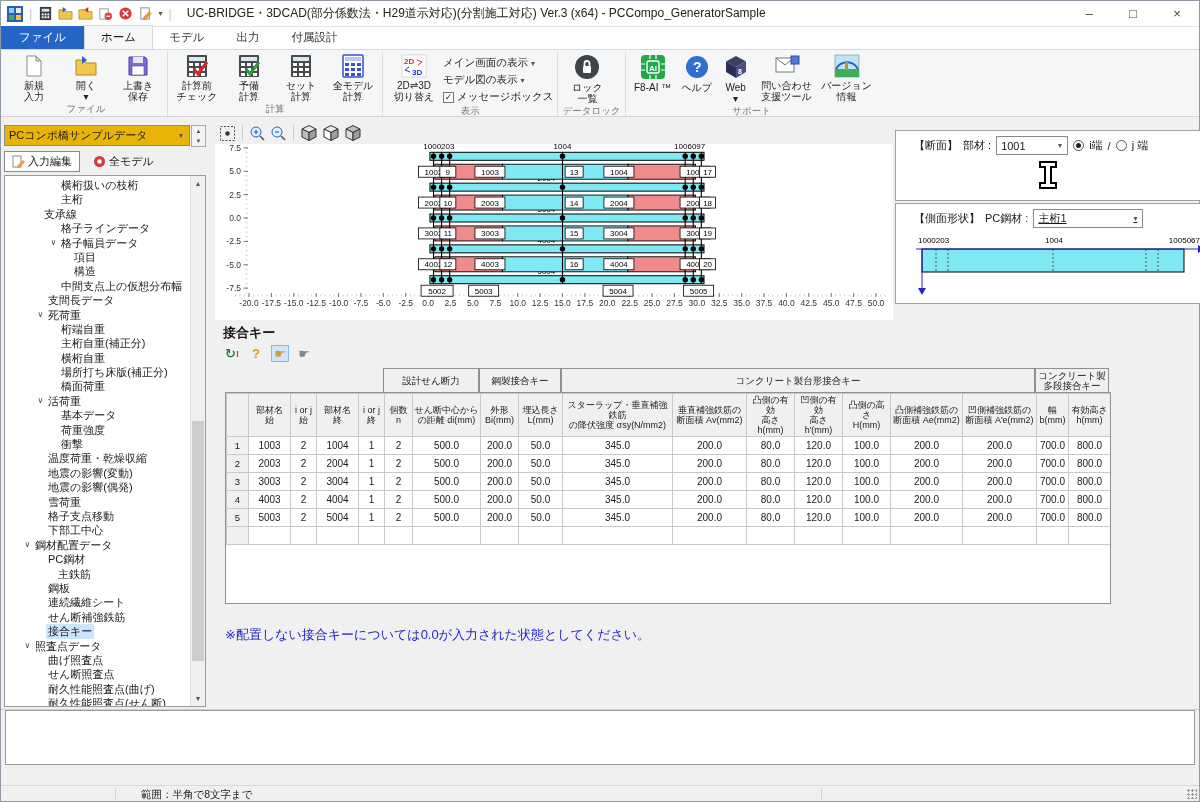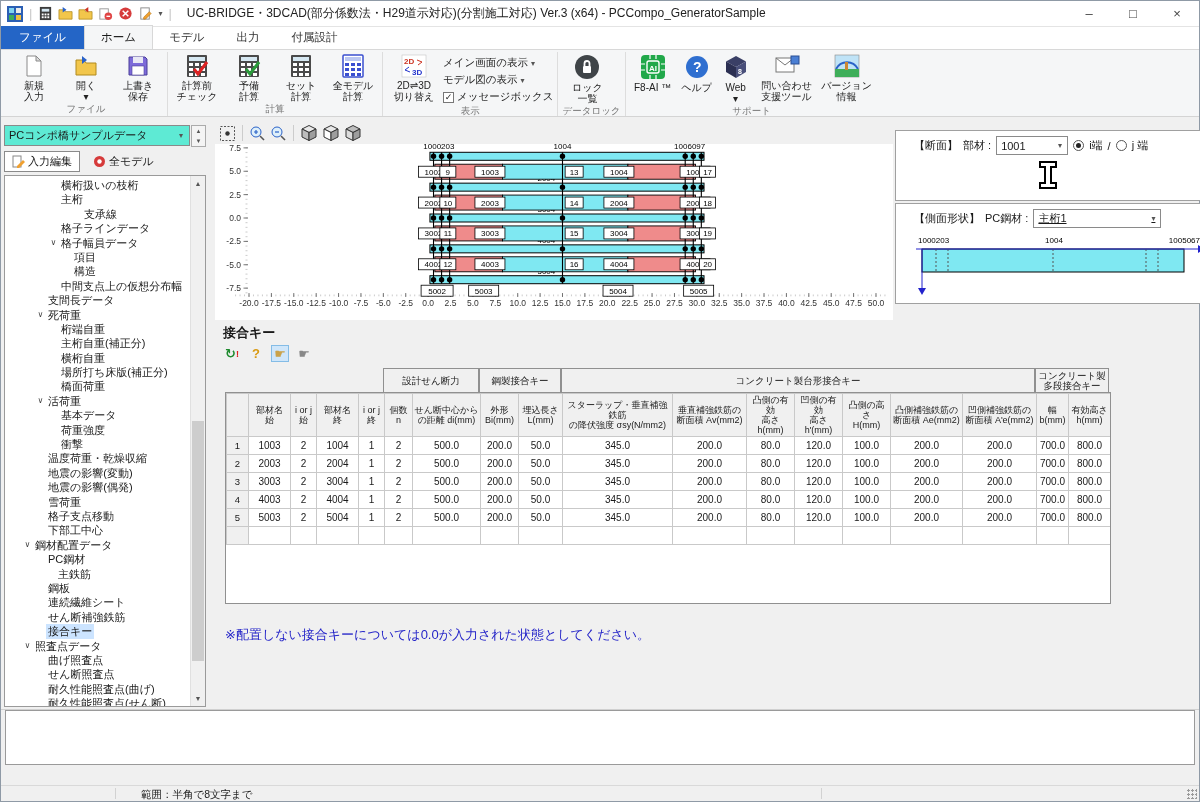--- a/index.html
+++ b/index.html
@@ -31,21 +31,21 @@
   .rsmall { display:flex; flex-direction:column; justify-content:flex-start; gap:3px; padding-top:4px; font-size:10.5px; }
   .rsmall-item { display:flex; align-items:center; gap:3px; white-space:nowrap; color:#222; }
   .chk { width:11px; height:11px; border:1px solid #777; background:#fff; display:inline-flex; align-items:center; justify-content:center; font-size:9px; color:#222; }
   .caret { font-size:8px; color:#555; }
   .gap-strip { height:5px; background:#f0f0f0; }
 
   
   .main { flex:1; display:flex; min-height:0; }
   .sidebar { width:207px; background:#f0f0f0; display:flex; flex-direction:column; padding:3px 2px 2px 3px; }
   .proj-row { display:flex; gap:1px; }
-  .select { flex:1; height:21px; background:#5eead4; border:1px solid #8a8a8a; display:flex; align-items:center; padding-left:4px; font-size:11px; }
+  .select { flex:1; height:21px; background:#eab308; border:1px solid #8a8a8a; display:flex; align-items:center; padding-left:4px; font-size:11px; }
   .select .arrow { margin-left:auto; width:16px; text-align:center; color:#555; font-size:8px; }
   .spinner { width:15px; display:flex; flex-direction:column; border:1px solid #ababab; background:#f4f4f4; }
   .spinner div { flex:1; font-size:6px; text-align:center; line-height:10px; color:#555; }
   .mode-row { display:flex; gap:6px; padding:4px 0 3px; align-items:center; }
   .mode-btn { display:flex; align-items:center; gap:3px; padding:2px 7px; font-size:11px; }
   .mode-btn.pressed { background:#fff; border:1px solid #8a8a8a; }
   .tree-wrap { flex:1; background:#fff; border:1px solid #9a9a9a; display:flex; min-height:0; }
   .tree { flex:1; overflow:hidden; padding-top:2px; }
   .titem { height:14.4px; line-height:14.4px; white-space:nowrap; font-size:11px; display:flex; align-items:center; }
   .titem .tw { display:inline-block; width:11px; font-size:8px; color:#444; text-align:center; flex:none; }
@@ -414,21 +414,21 @@
       <div class="tree-wrap">
         <div class="tree" id="tree">
             <div class="titem" style="padding-left: 43px;">
               <span class="tw"></span>
               <span class="tlabel">横桁扱いの枝桁</span>
             </div>
             <div class="titem" style="padding-left: 43px;">
               <span class="tw"></span>
               <span class="tlabel">主桁</span>
             </div>
-            <div class="titem" style="padding-left: 66px;">
+            <div class="titem" style="padding-left: 26px;">
               <span class="tw"></span>
               <span class="tlabel">支承線</span>
             </div>
             <div class="titem" style="padding-left: 43px;">
               <span class="tw"></span>
               <span class="tlabel">格子ラインデータ</span>
             </div>
             <div class="titem" style="padding-left: 43px;">
               <span class="tw">∨</span>
               <span class="tlabel">格子幅員データ</span>
@@ -1012,21 +1012,21 @@
           <div class="ibeam-wrap">
             <svg width="22" height="32" viewBox="0 0 22 30">
                 <path d="M3 2h16v5h-5v16h5v5H3v-5h5V7H3z" fill="#fff" stroke="#000" stroke-width="2"></path>
               </svg>
           </div>
         </div>
         <div class="rp-box">
           <div class="rp-row">
             <span>【側面形状】</span>
             <span>PC鋼材 :</span>
-            <div class="rp-select" style="width:128px;text-decoration:underline;">
+            <div class="rp-select" style="width:110px;text-decoration:underline;">
                 <span>主桁1</span>
                 <span class="arrow">▾</span>
               </div>
           </div>
           <svg width="292" height="62" viewBox="0 0 292 62" style="margin-top:6px;">
             <text x="4" y="9" class="dlab">1000203</text>
             <text x="140" y="9" class="dlab" text-anchor="middle">1004</text>
             <text x="286" y="9" class="dlab" text-anchor="end">1005067</text>
             <rect x="8" y="15" width="262" height="23" fill="#7fe8f2" stroke="#000"></rect>
             <g stroke="#555" stroke-dasharray="2,2">

